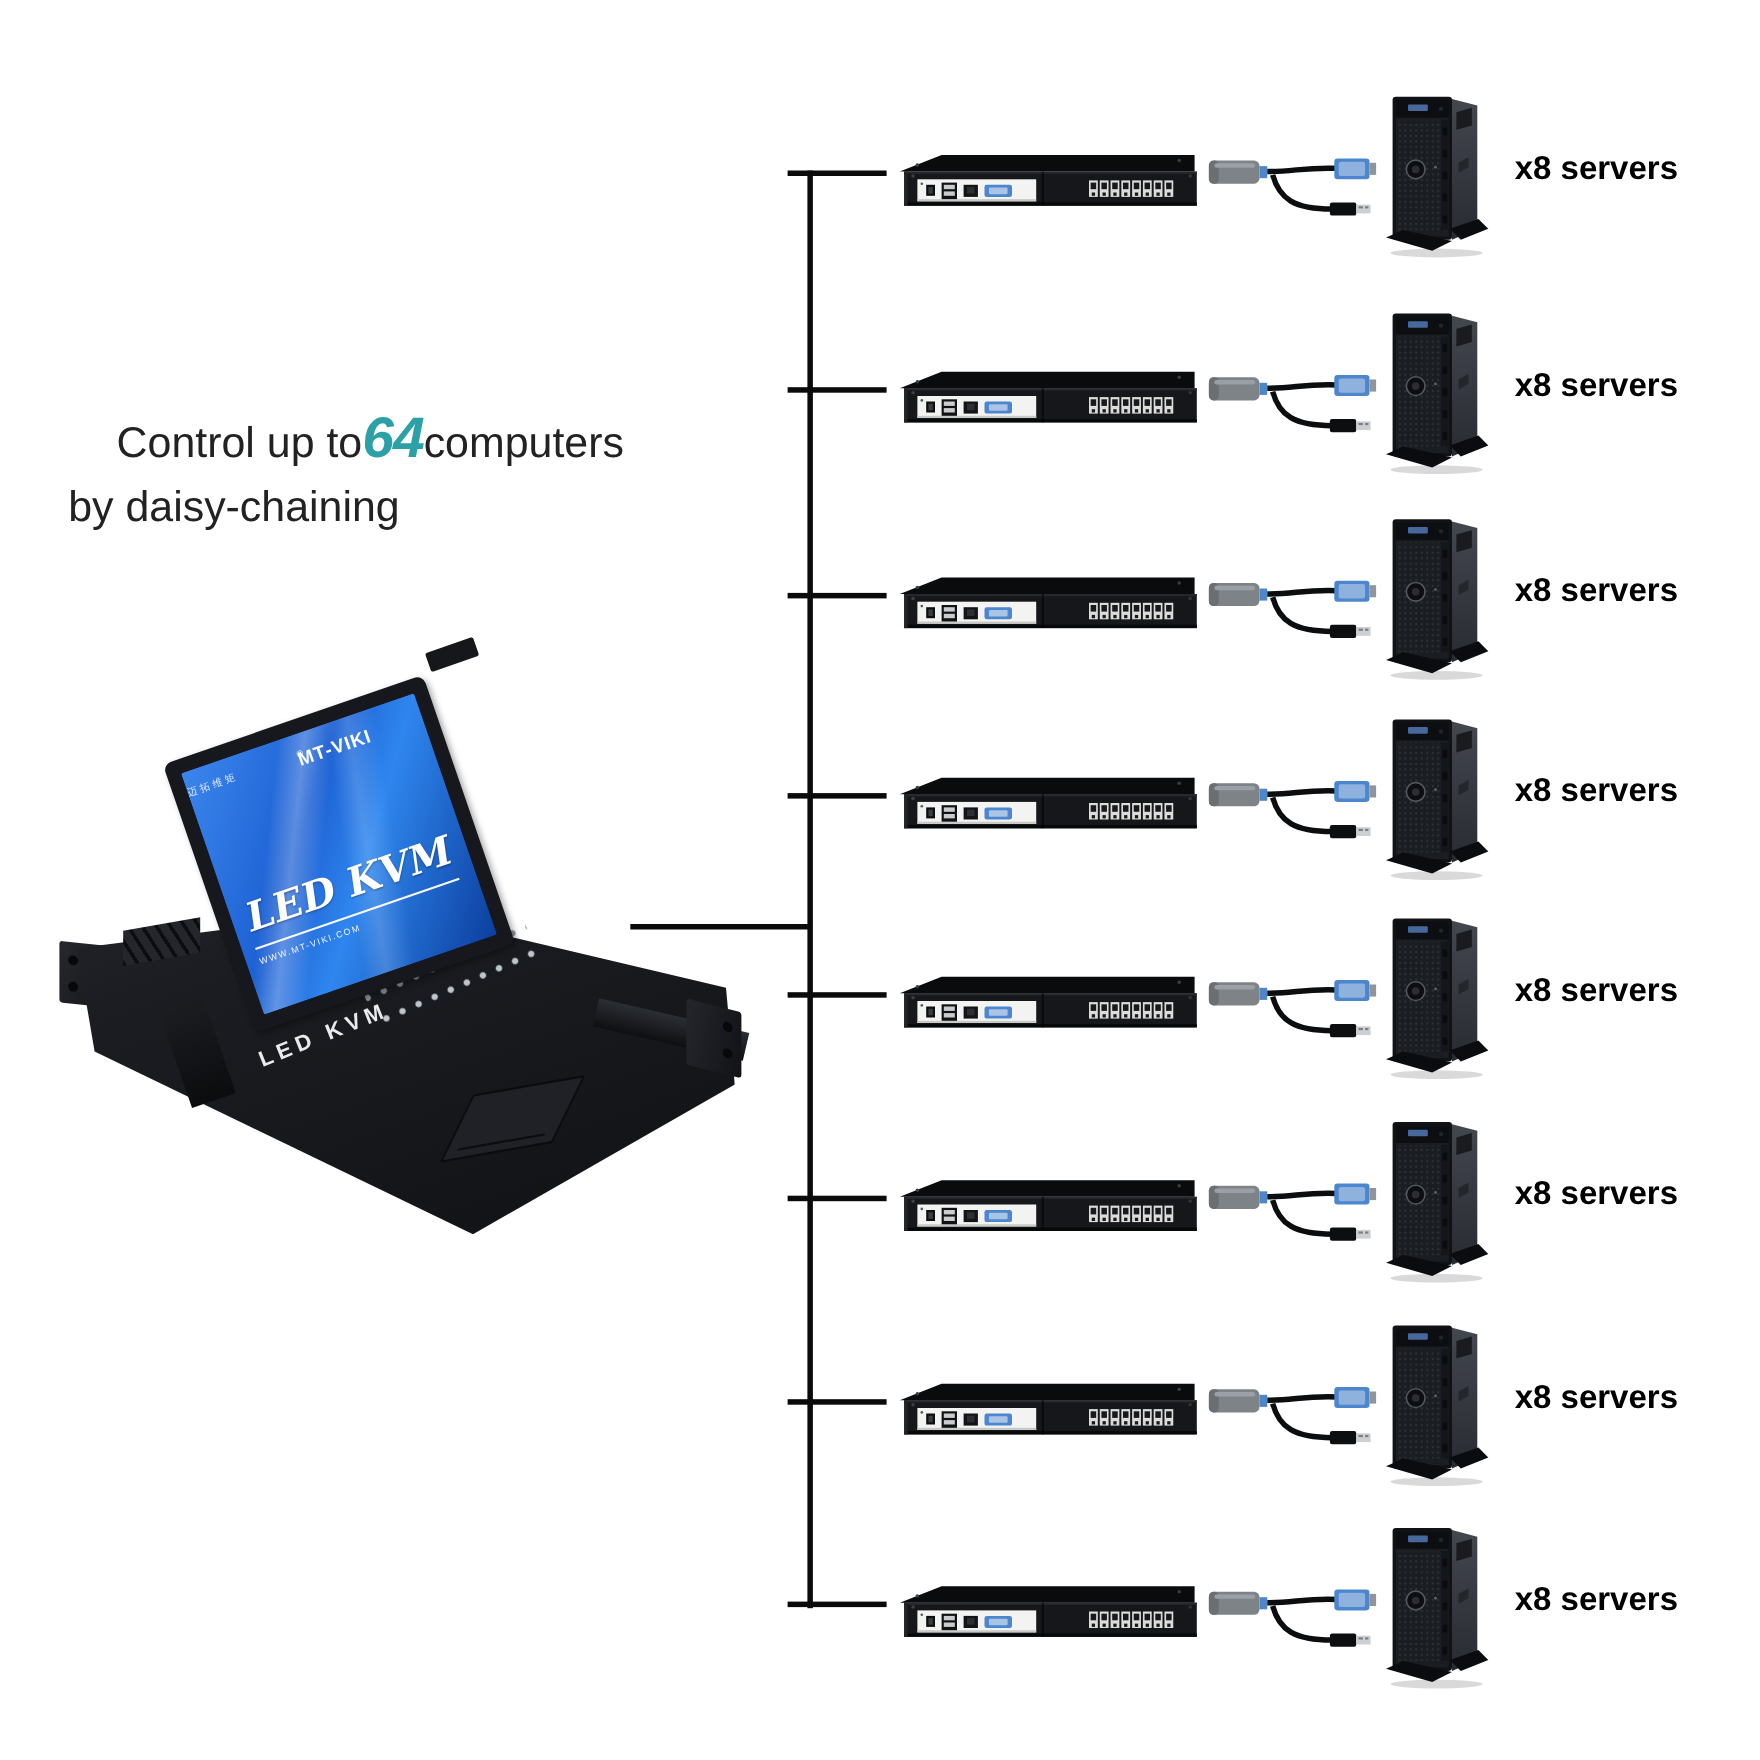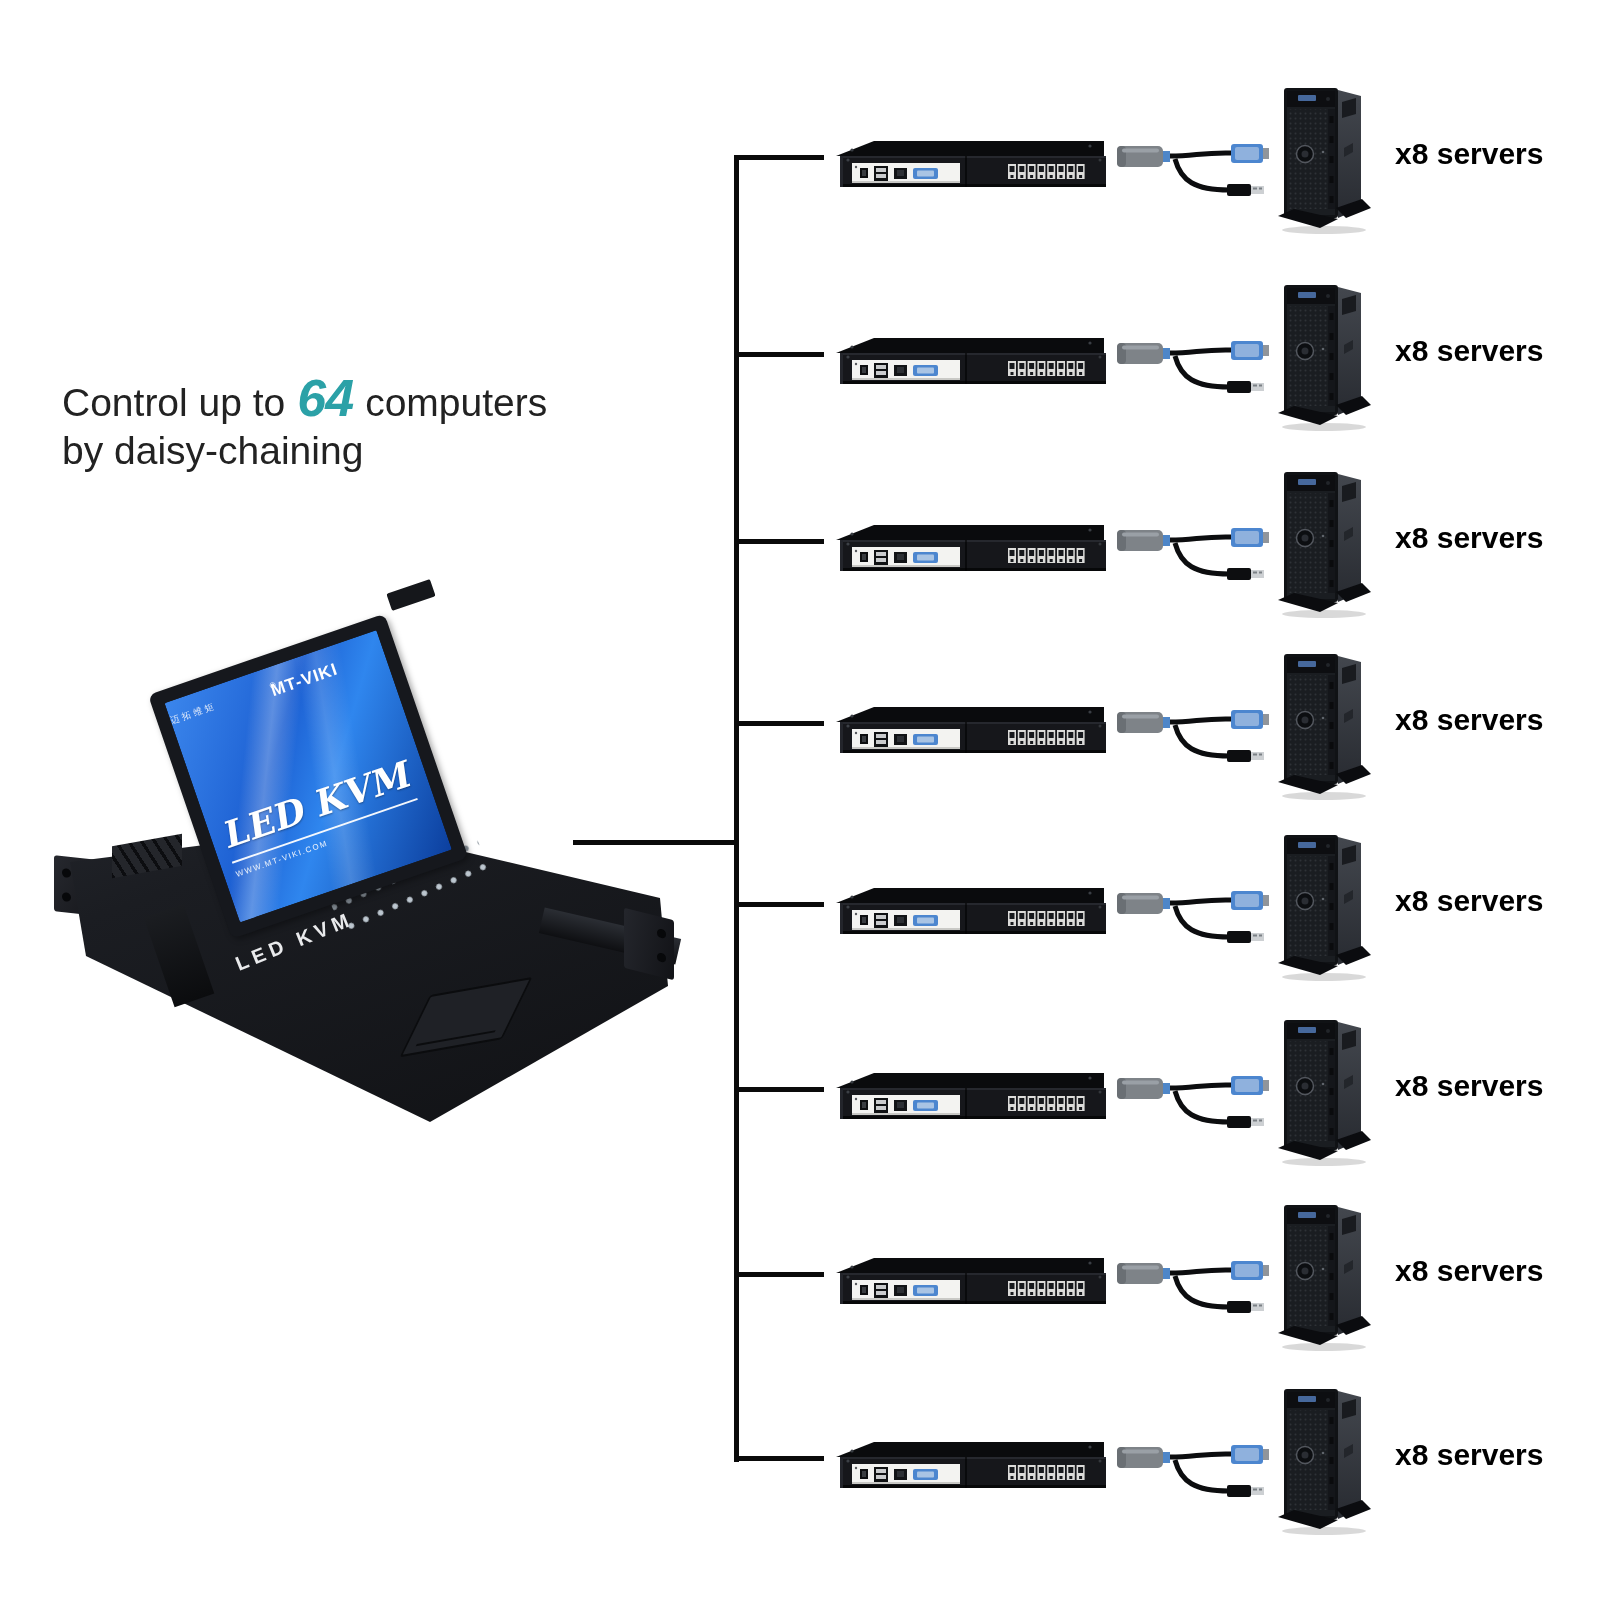--- a/index.html
+++ b/index.html
@@ -1,32 +1,32 @@
 <!DOCTYPE html>
 <html style="--accent-teal: #2BA1A7; --heading-text: #222222; --connector-line: #0A0A0A; --vga-blue: #4C86CF; --label-text: #000000;"><head>
 <meta charset="utf-8">
 <style>
   html,body{margin:0;padding:0;background:#ffffff;}
   #canvas{position:relative;width:1600px;height:1600px;background:#fff;overflow:hidden;
           font-family:"Liberation Sans", sans-serif;}
 
   
   #heading{position:absolute;left:62px;top:370px;width:600px;color:var(--heading-text,#222);}
-  #heading .l1{display:flex;align-items:baseline;gap:12px;font-size:39px;line-height:1.1;}
+  #heading .l1{display:flex;align-items:baseline;font-size:39px;line-height:1.1;margin-left:44px;}
   #heading .hl{color:var(--accent-teal,#2BA1A7);font-size:52px;font-weight:bold;font-style:italic;
                letter-spacing:-1px;}
-  #heading .l2{font-size:39px;margin-top:3px;line-height:1.1;}
+  #heading .l2{font-size:39px;margin-top:14px;line-height:1.1;}
 
   
   .line{position:absolute;background:var(--connector-line,#0a0a0a);}
   #trunk{left:734px;top:155px;width:5px;height:1307px;}
   #feeder{left:573px;top:840px;width:163px;height:5px;}
 
   
-  .row{position:absolute;left:720px;width:860px;height:150px;}
+  .row{position:absolute;left:702px;width:860px;height:150px;}
   .row .branch{position:absolute;left:14px;top:72px;width:90px;height:5px;
                background:var(--connector-line,#0a0a0a);}
   .row svg{position:absolute;display:block;}
   .row .sw{left:98px;top:47px;width:300px;height:60px;}
   .row .dg{left:395px;top:40px;width:175px;height:85px;}
   .row .sv{left:558px;top:3px;width:95px;height:150px;}
   .row .lbl{position:absolute;left:675px;top:50%;transform:translateY(-63%);
             font-size:30px;font-weight:bold;color:var(--label-text,#000);white-space:nowrap;}
 
   

